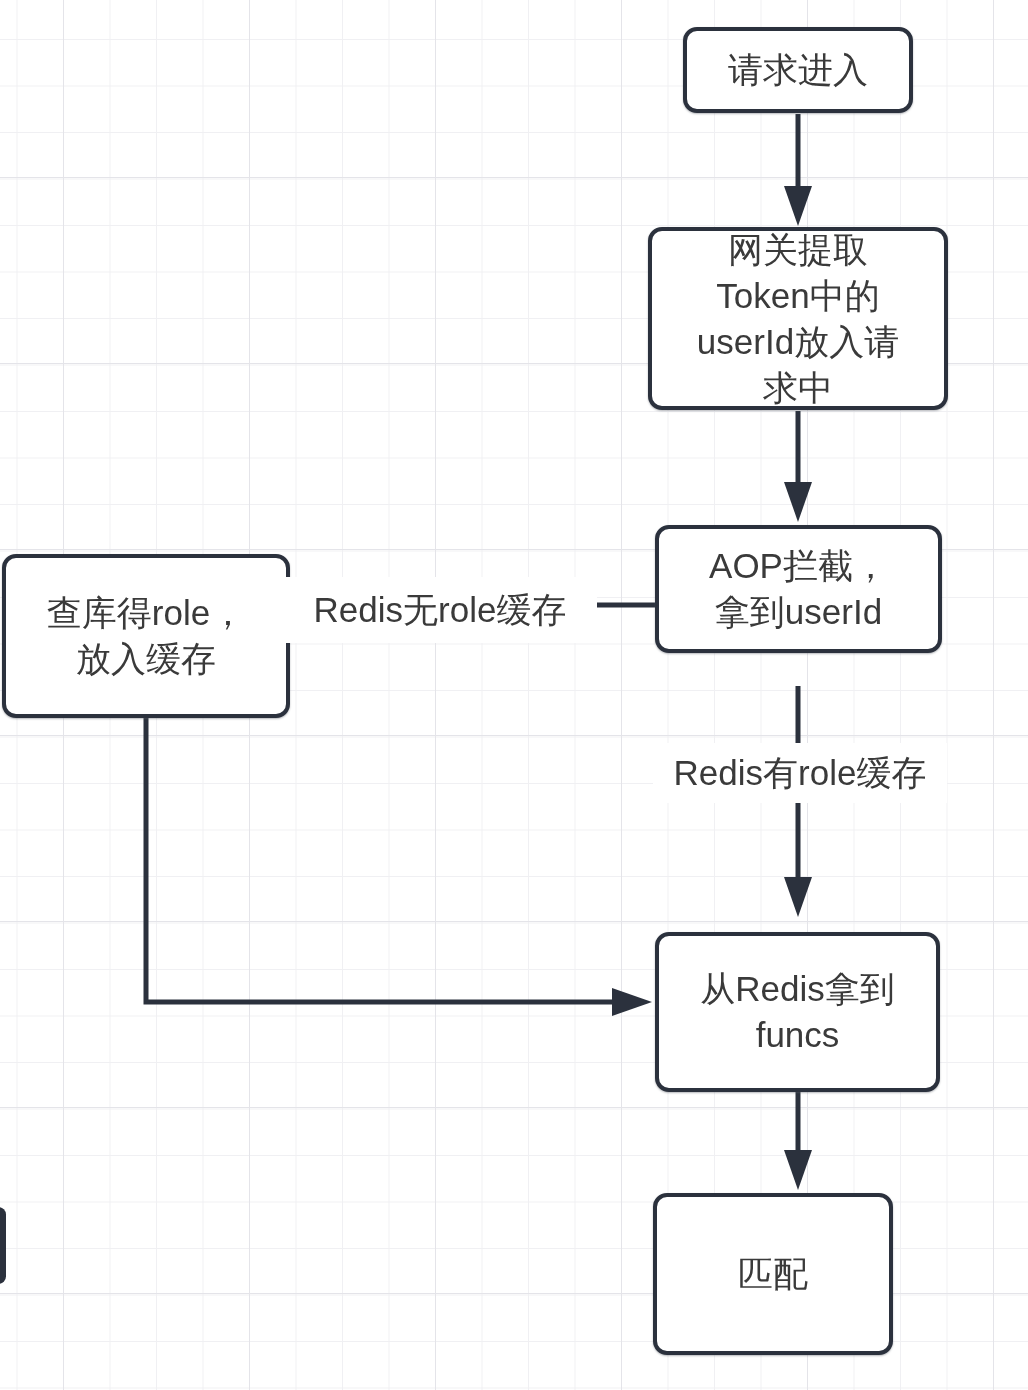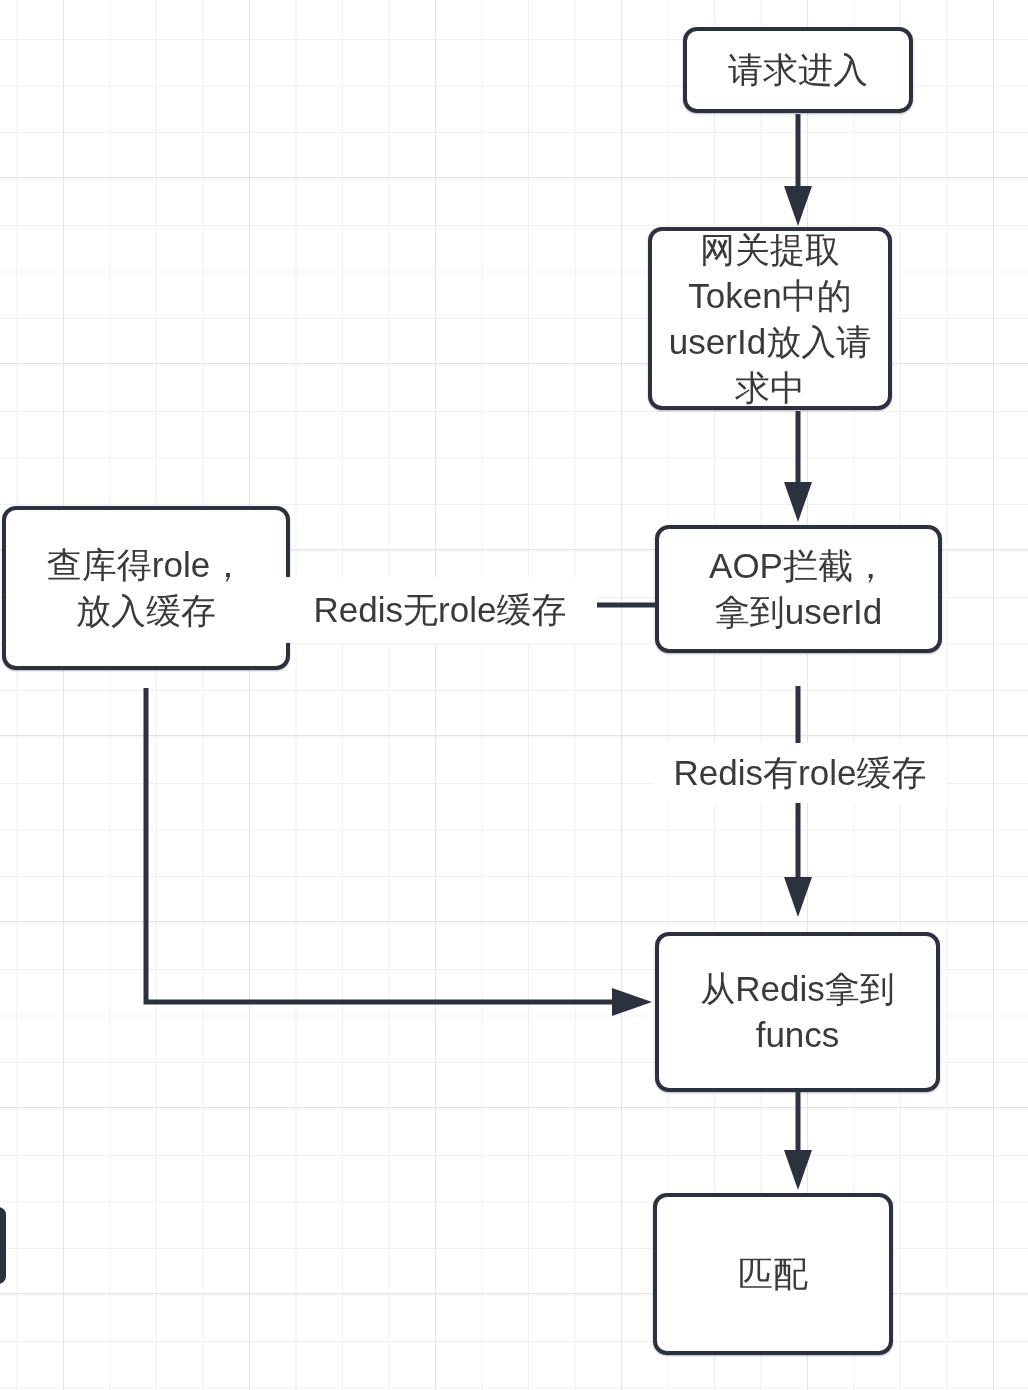--- a/index.html
+++ b/index.html
@@ -96,33 +96,33 @@
       <polygon points="798,917 784,877 812,877"></polygon>
       <polygon points="652,1002 612,988 612,1016"></polygon>
       <polygon points="798,1190 784,1150 812,1150"></polygon>
     </g>
   </svg>
 
   <div class="node" style="left:683px; top:27px; width:230px; height:86px;">
     <span>请求进入</span>
   </div>
 
-  <div class="node" style="left:648px; top:227px; width:244px; height:183px;">
+  <div class="node" style="left:648px; top:227px; width:300px; height:183px;">
     <span>网关提取
 Token中的
 userId放入请
 求中</span>
   </div>
 
   <div class="node" style="left:655px; top:525px; width:287px; height:128px;">
     <span>AOP拦截，
 拿到userId</span>
   </div>
 
-  <div class="node" style="left:2px; top:506px; width:288px; height:164px;text-align:center;">
+  <div class="node" style="left:2px; top:554px; width:288px; height:164px;text-align:center;">
     <span>查库得role，
 放入缓存</span>
   </div>
 
   <div class="node" style="left:655px; top:920px; width:285px; height:160px;margin-top:12px;">
     <span>从Redis拿到
 funcs</span>
   </div>
 
   <div class="node" style="left:653px; top:1193px; width:240px; height:162px;">

